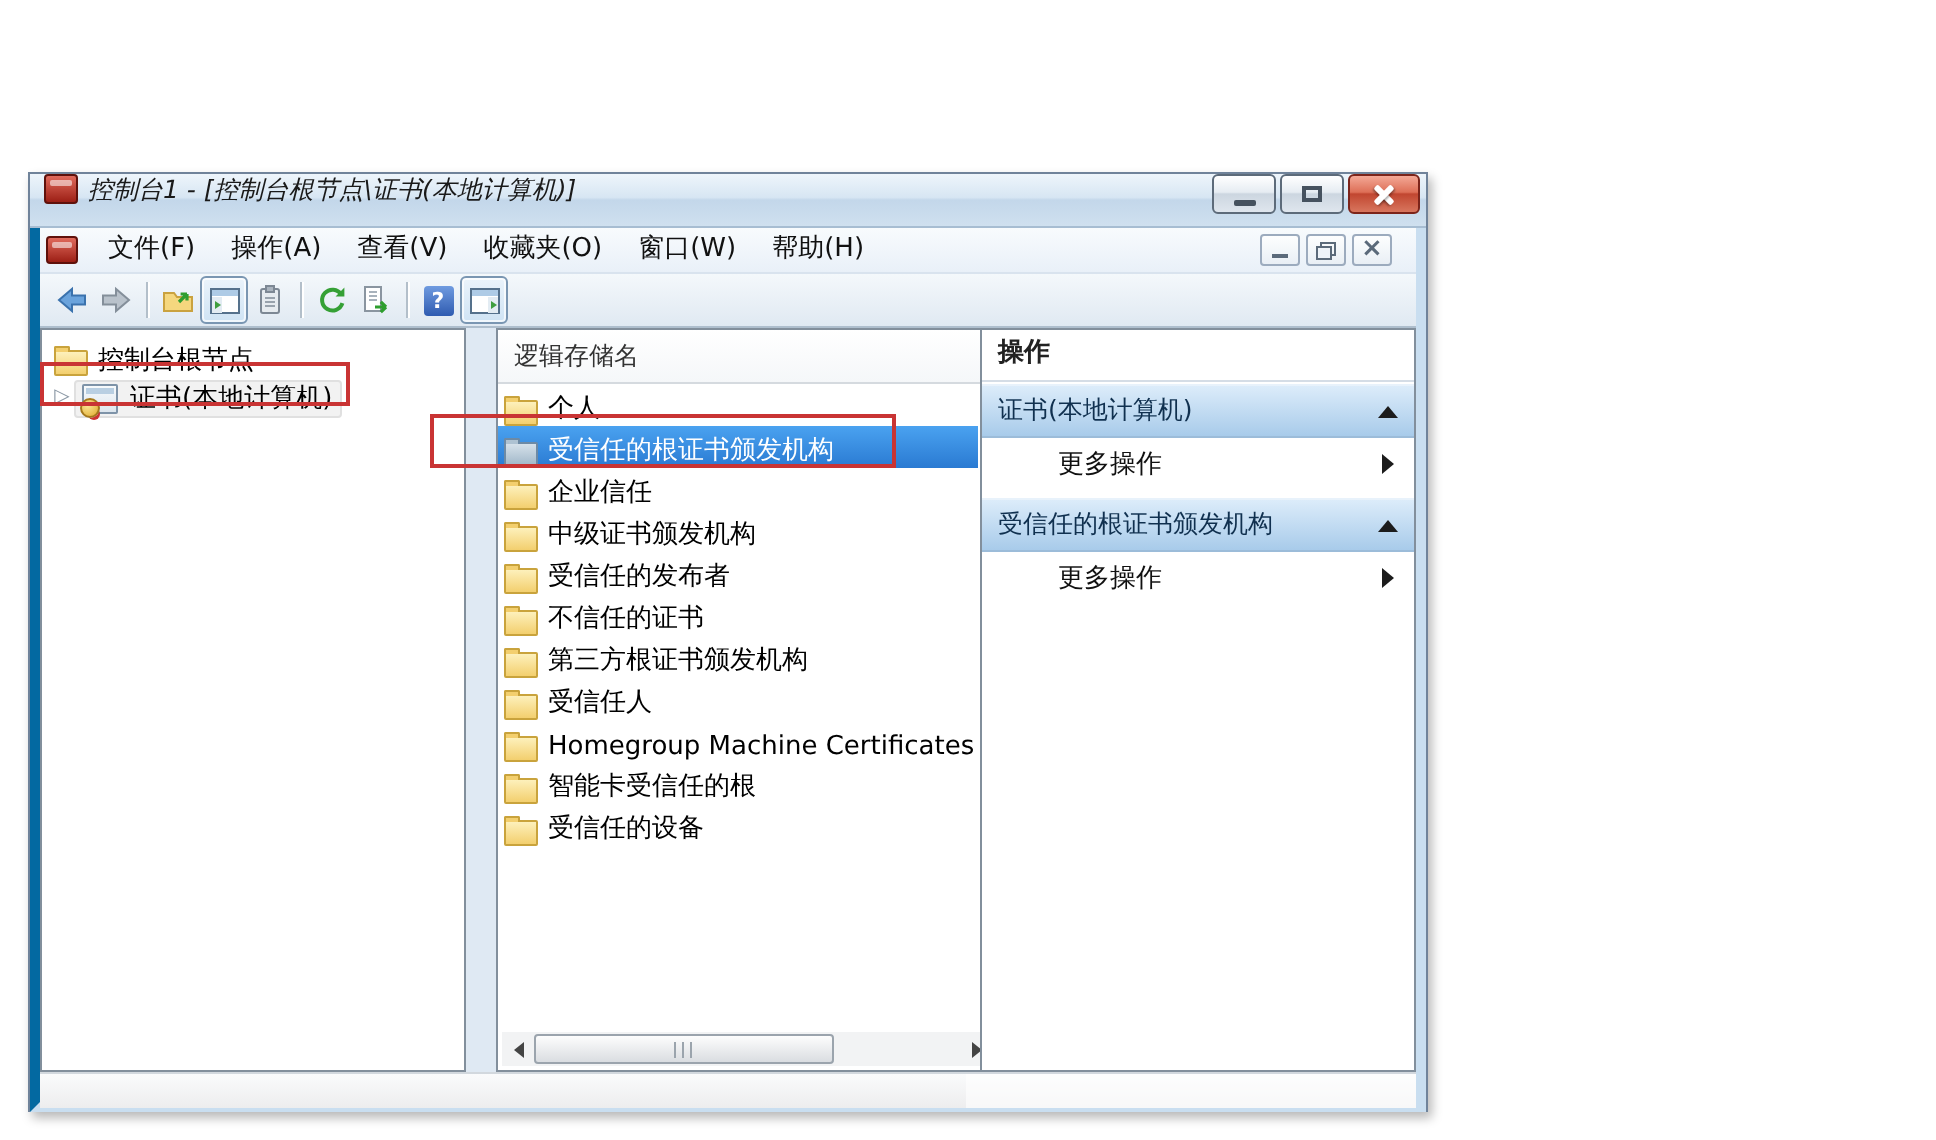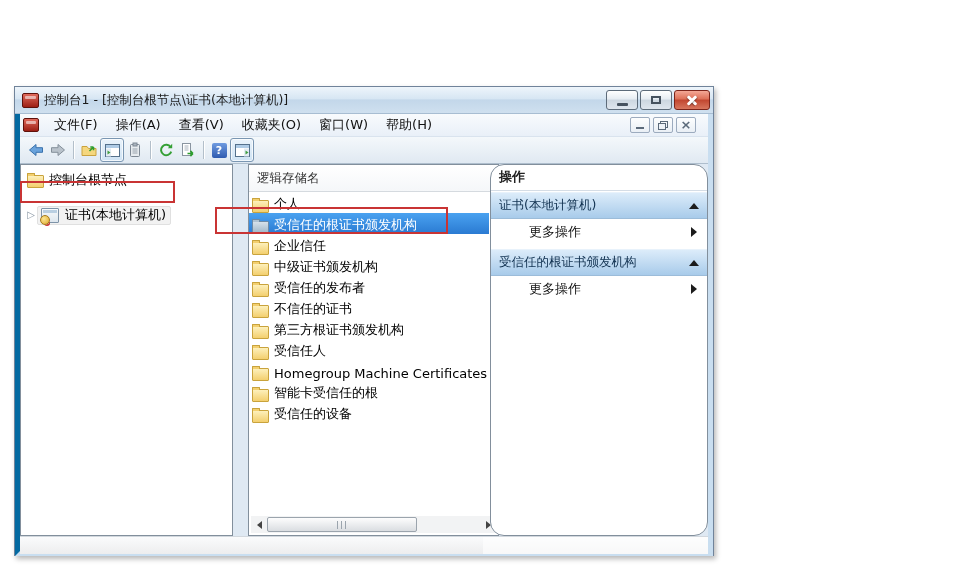--- a/index.html
+++ b/index.html
@@ -8,23 +8,23 @@
 
   
   .instruction{position:absolute;left:10px;top:8px;width:950px;font-size:15.5px;
     line-height:25px;color:#3b3b3b;letter-spacing:.2px;}
 
   
   .mmc-window{position:absolute;left:14px;top:86px;width:700px;height:470px;
     border:1px solid #70839a;box-shadow:2px 3px 5px rgba(0,0,0,.28);background:#c9def0;box-sizing:border-box;}
 
   
-  .titlebar{height:26px;display:flex;align-items:center;
+  .titlebar{height:26px;display:flex;
     background:linear-gradient(#eef5fb,#d7e6f3 45%,#c3d7ea 50%,#cfe0ef);
-    border-bottom:1px solid #a7bdd2;}
+    border-bottom:1px solid #a7bdd2;font-style:italic;}
   .app-icon{width:15px;height:13px;margin:0 5px 0 7px;position:relative;flex:0 0 auto;
     background:linear-gradient(#e06a5c,#9c1f15);border:1px solid #5f110b;border-radius:2px;}
   .app-icon::before{content:"";position:absolute;left:2px;right:2px;top:2px;height:3px;background:rgba(255,255,255,.55);border-radius:1px;}
   .title-text{font-size:12.5px;color:#1a1a1a;white-space:nowrap;flex:1 1 auto;overflow:hidden;}
   .tb-buttons{display:flex;margin-right:3px;}
   .tb-btn{width:32px;height:20px;margin-left:2px;border:1px solid #5d6b7a;border-radius:3px;
     background:linear-gradient(#ffffff,#e6ecf2 45%,#ccd6e0 50%,#dfe6ee);
     display:flex;align-items:center;justify-content:center;box-sizing:border-box;}
   .glyph-min{width:11px;height:3px;background:#46525f;border-radius:1px;margin-top:9px;}
   .glyph-max{width:10px;height:8px;border:2px solid #46525f;box-sizing:border-box;background:transparent;}
@@ -62,25 +62,25 @@
   .framed{border:1px solid #7a96b2;border-radius:3px;background:linear-gradient(#eaf3fb,#cfe3f4);
     box-shadow:inset 0 0 0 1px rgba(255,255,255,.7);}
   .help-box{width:15px;height:15px;border-radius:2px;background:linear-gradient(#6f9be0,#2f5bb0);
     color:#fff;font-weight:bold;font-size:11px;line-height:15px;text-align:center;}
 
   
   .panes{position:relative;height:372px;background:#dfe9f3;}
   .pane{position:absolute;top:0;height:372px;background:#fff;border:1px solid #828f9c;box-sizing:border-box;}
   .tree-pane{left:0;width:213px;}
   .list-pane{left:228px;width:251px;}
-  .action-pane{left:470px;width:218px;border-radius:14px;}
+  .action-pane{left:470px;width:218px;}
 
   
   .tree-row{display:flex;align-items:center;height:18px;font-size:13px;color:#000;}
-  .tree-row1{padding:6px 0 16px 6px;}
+  .tree-row1{padding:6px 0 0 6px;}
   .tree-row2{padding:1px 0 0 4px;}
   .expander{font-size:10px;color:#8a97a4;width:12px;text-align:center;line-height:12px;}
   .tree-sel{display:flex;align-items:center;background:#f2f2f2;border:1px solid #e0e0e0;border-radius:2px;padding:0 4px 0 1px;height:17px;}
 
   
   .folder{position:relative;width:15px;height:11px;margin:2px 5px 0 0;flex:0 0 auto;
     background:linear-gradient(#fdf0bb,#f3cf6e);border:1px solid #c9a33c;border-radius:1px;}
   .folder::before{content:"";position:absolute;top:-3px;left:-1px;width:6px;height:2px;
     background:#f3cf6e;border:1px solid #c9a33c;border-bottom:none;border-radius:1px 1px 0 0;}
   .folder-sel{background:linear-gradient(#d6e1ea,#9fb6c8);border-color:#6d8aa5;}

